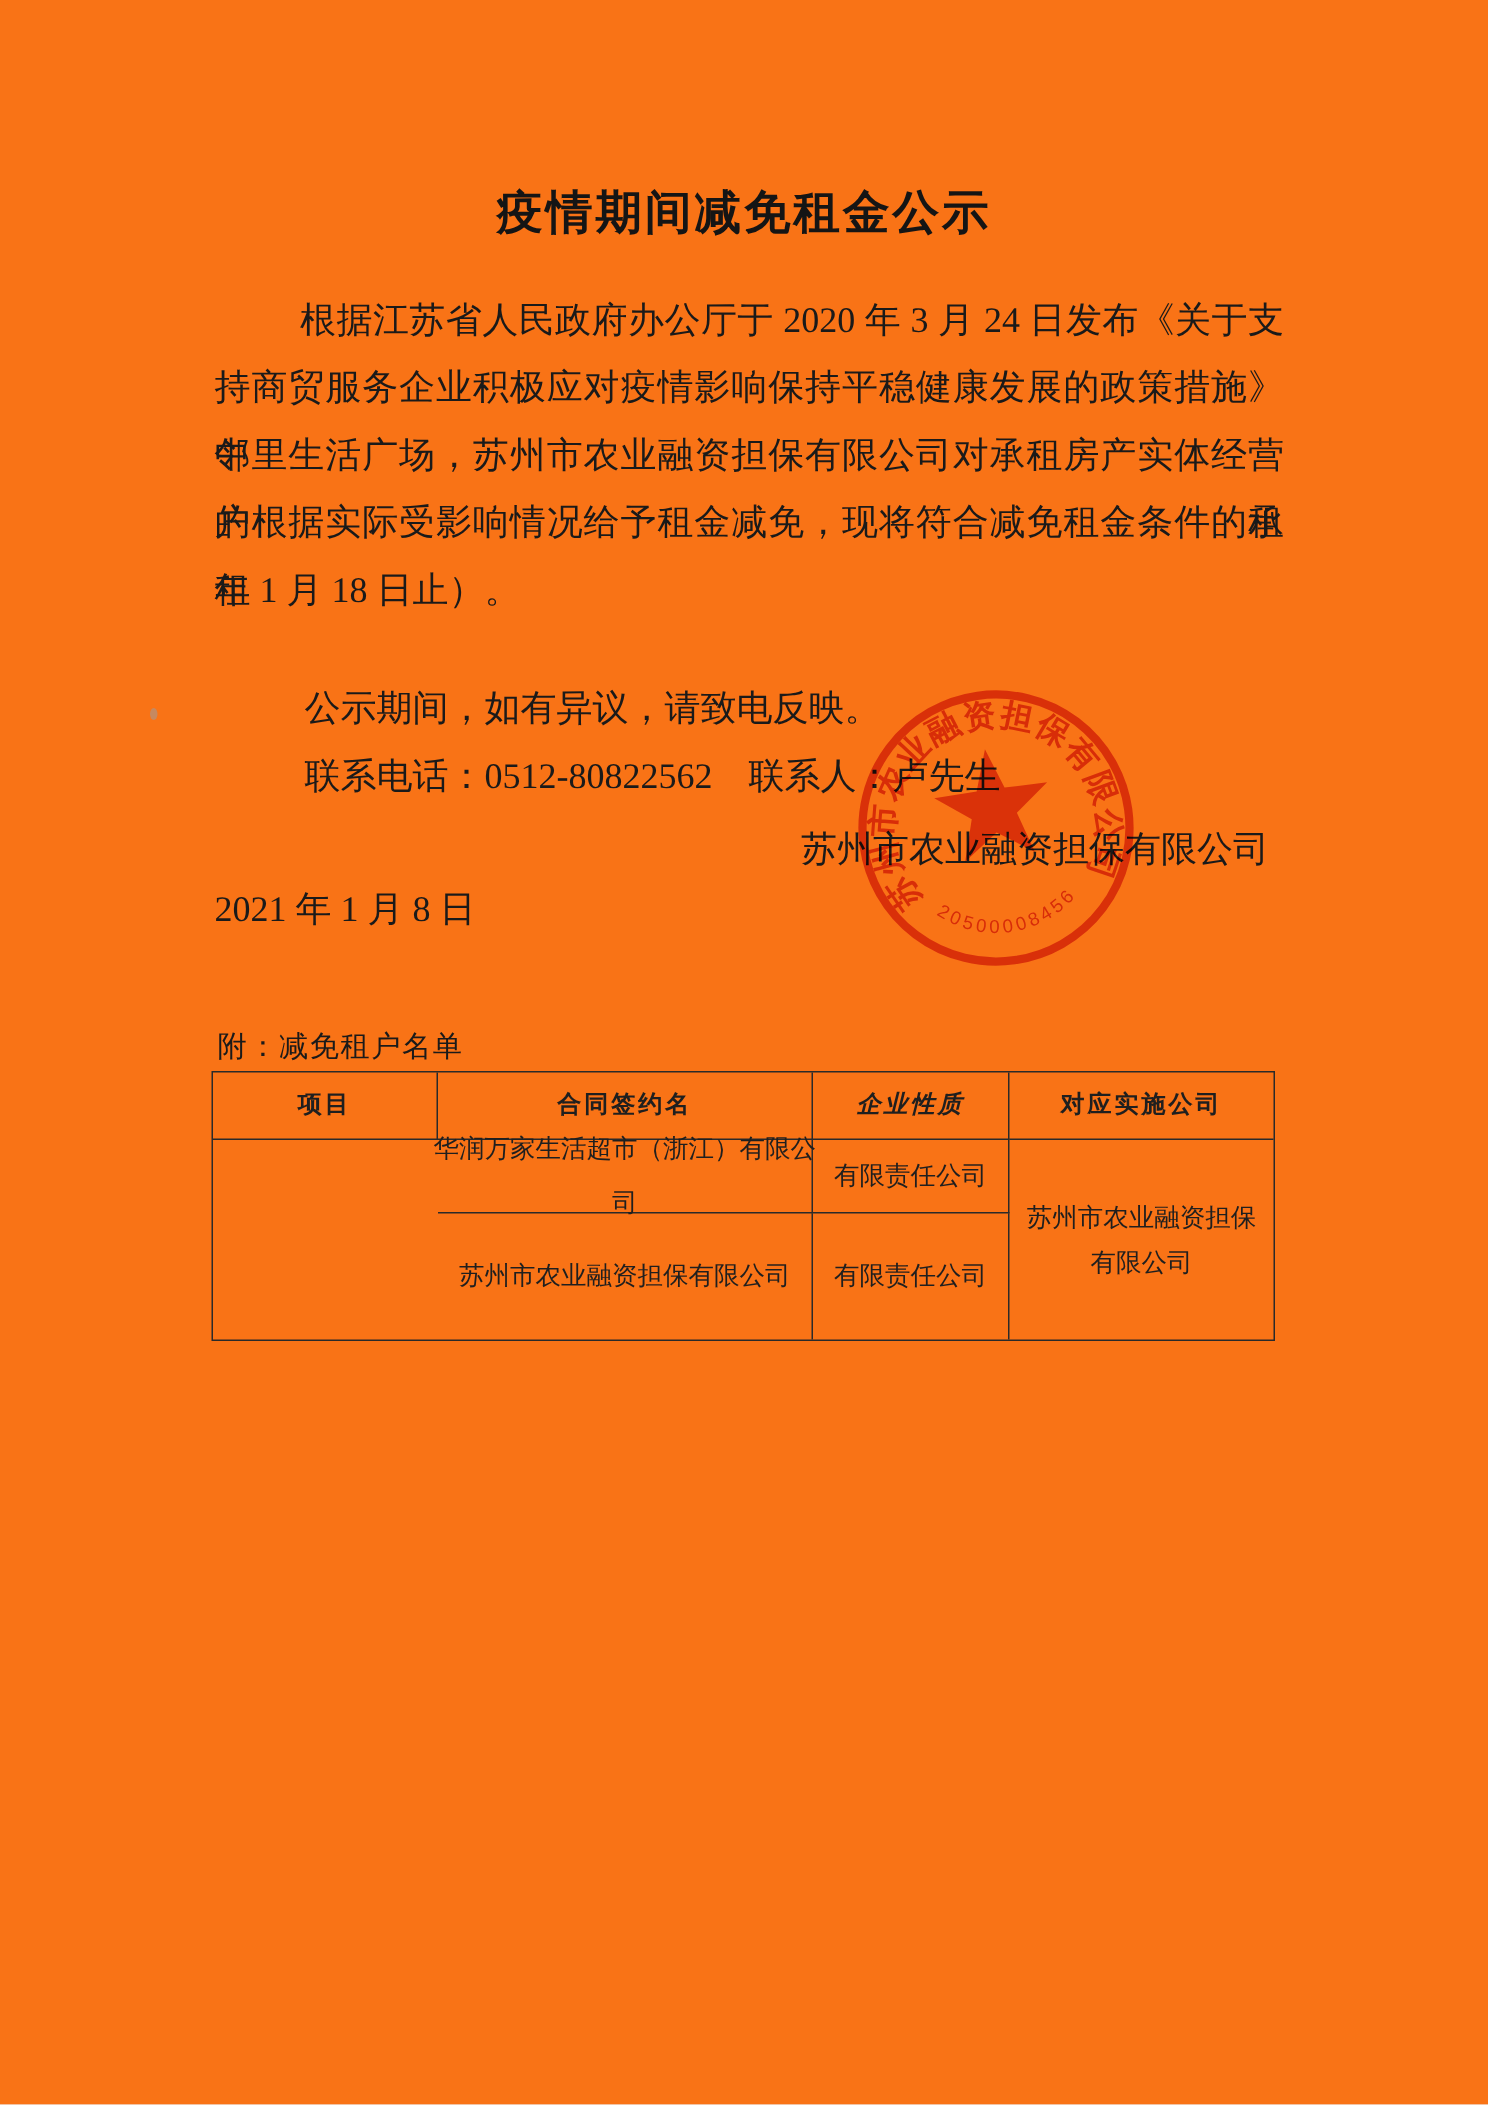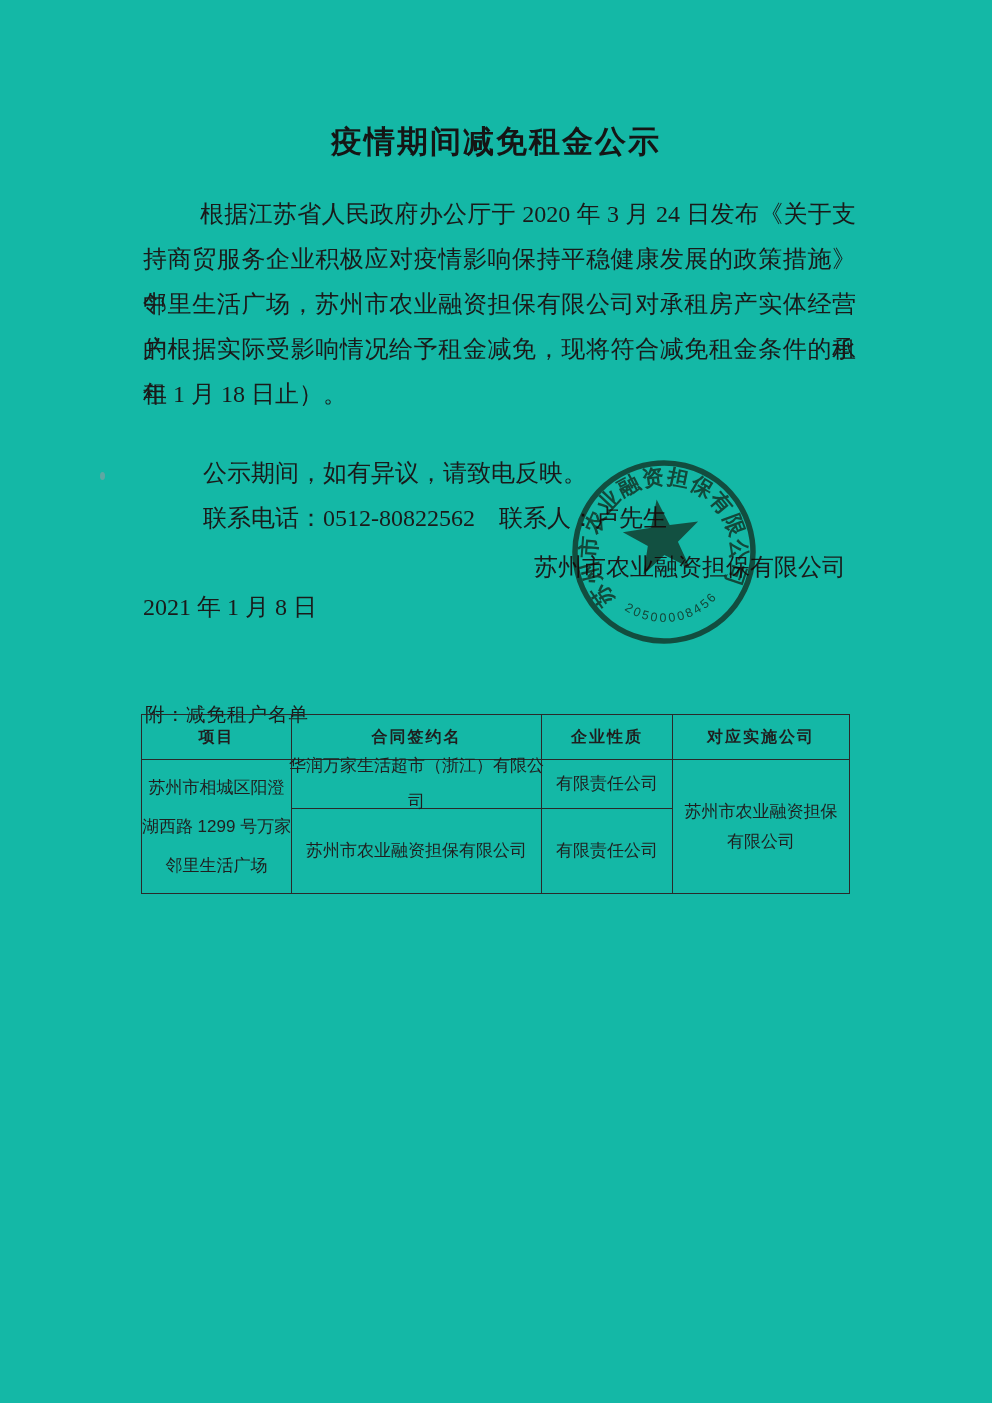--- a/index.html
+++ b/index.html
@@ -1,20 +1,20 @@
 <!DOCTYPE html>
 <html><head>
 <meta charset="utf-8">
 <style>
   html,body{margin:0;padding:0;background:#eceef0;}
   .page{
     position:relative;
     width:992px;height:1403px;
     margin:0 auto;
-    background:#14b8a6;
+    background:#f97316;
     overflow:hidden;
     font-family:"Liberation Serif", serif;
     color:#1b1b1b;
   }
   .doc-title{
     position:absolute;top:121px;left:0;width:100%;
     text-align:center;
     font-size:31px;font-weight:bold;letter-spacing:2px;
     color:#151515;
   }
@@ -36,21 +36,21 @@
   .std-line{
     position:absolute;left:143px;width:713px;
     font-size:24px;line-height:30px;white-space:pre;
     color:#1a1a1a;
   }
   .notice-line{top:458px;padding-left:60px;}
   .contact-line{top:503px;padding-left:60px;}
   .sig-company{top:552px;text-align:right;padding-right:10px;box-sizing:border-box;}
   .sig-date{top:592px;text-align:left;padding-right:18px;box-sizing:border-box;}
   .attach-label{
-    position:absolute;left:145px;top:701px;
+    position:absolute;left:145px;top:684px;
     font-size:19.5px;color:#1a1a1a;letter-spacing:1px;
   }
   
   .tenant-table{
     position:absolute;left:141px;top:714px;
     display:grid;
     grid-template-columns:150px 250px 131px 176px;
     grid-template-rows:45px 49px 84px;
     border:1.7px solid #2a2a2a;
     background:transparent;
@@ -111,28 +111,23 @@
   <div class="std-line notice-line">公示期间，如有异议，请致电反映。</div>
   <div class="std-line contact-line">联系电话：0512-80822562    联系人：卢先生</div>
   <div class="std-line sig-company">苏州市农业融资担保有限公司</div>
   <div class="std-line sig-date">2021 年 1 月 8 日</div>
 
   <div class="attach-label">附：减免租户名单</div>
 
   <div class="tenant-table">
     <div class="cell header" style="grid-column:1;grid-row:1;">项目</div>
     <div class="cell header" style="grid-column:2;grid-row:1;">合同签约名</div>
-    <div class="cell header" style="grid-column:3;grid-row:1;">企业性质</div>
+    <div class="cell header" style="grid-column:3;grid-row:1;font-style:italic;">企业性质</div>
     <div class="cell header last-col" style="grid-column:4;grid-row:1;">对应实施公司</div>
 
-    <div class="cell cell-project col-span-rows no-bottom">
-      <span>苏州市相城区阳澄</span>
-      <span>湖西路 1299 号万家</span>
-      <span>邻里生活广场</span>
-    </div>
 
     <div class="cell two-line" style="grid-column:2;grid-row:2;">
       <span>华润万家生活超市（浙江）有限公</span>
       <span>司</span>
     </div>
     <div class="cell" style="grid-column:3;grid-row:2;">有限责任公司</div>
 
     <div class="cell no-bottom" style="grid-column:2;grid-row:3;">苏州市农业融资担保有限公司</div>
     <div class="cell no-bottom" style="grid-column:3;grid-row:3;">有限责任公司</div>
 

